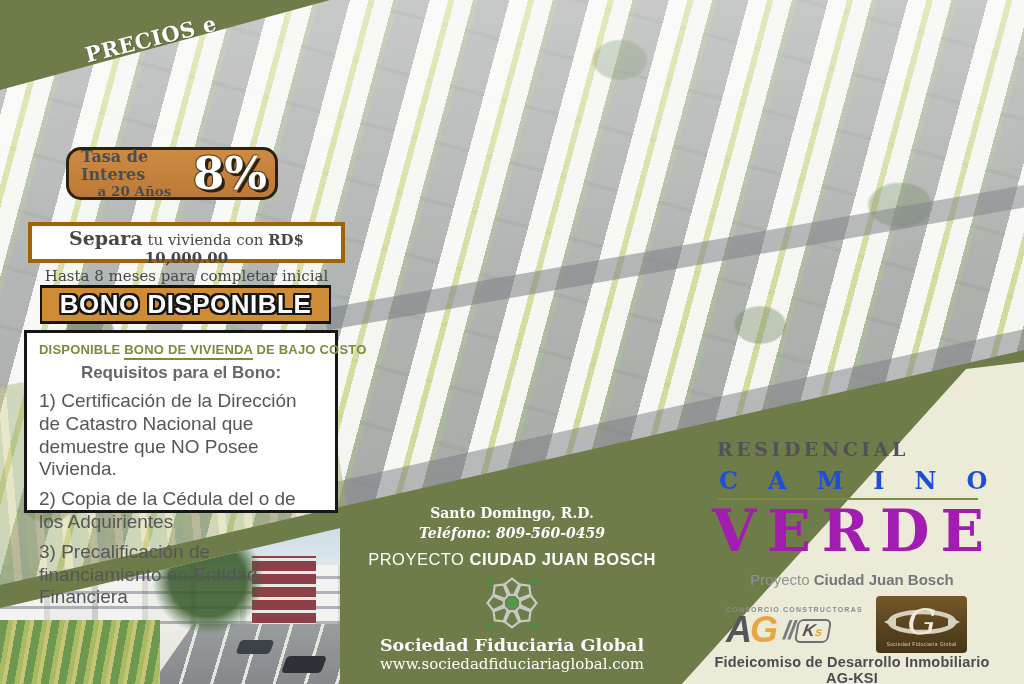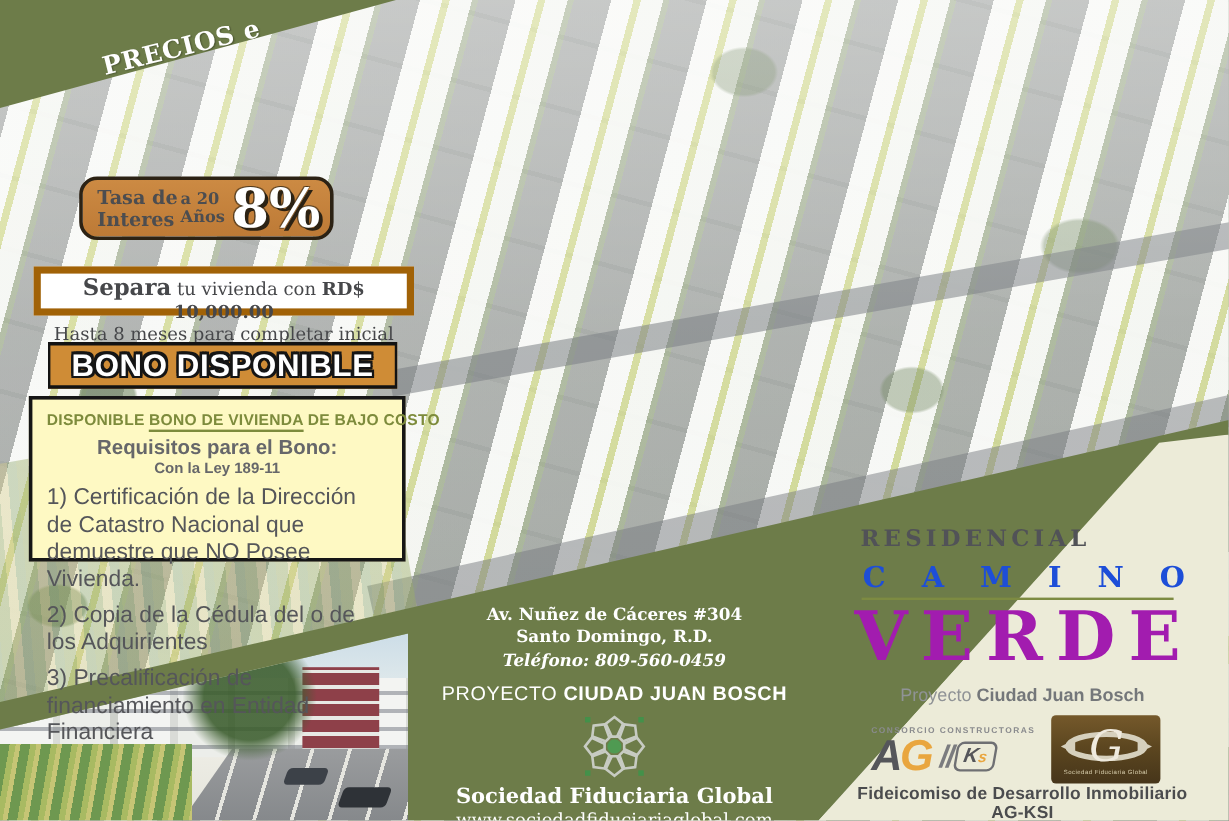--- a/index.html
+++ b/index.html
@@ -65,42 +65,42 @@
   .ribbon{position:absolute;left:0;top:0;width:340px;height:100px;z-index:3;
     clip-path:polygon(0 0,330px 0,0 90px);background:#6d7c49;}
   .ribbon-label{position:absolute;left:4px;top:26px;width:300px;text-align:center;
     transform:rotate(-14deg);color:#fff;font-weight:bold;font-size:21px;letter-spacing:.5px;
     text-shadow:1px 1px 1px rgba(0,0,0,.25);}
 
   
   .badge{position:absolute;left:66px;top:147px;width:212px;height:53px;z-index:4;
     background:linear-gradient(180deg,#cc8a43,#bd7a36);border:3px solid #2c2214;border-radius:15px;
     display:flex;align-items:center;padding:0 8px 0 12px;}
-  .badge-text{display:flex;flex-direction:row;align-items:center;line-height:1.1;}
+  .badge-text{display:flex;flex-direction:column;align-items:center;line-height:1.1;}
   .badge-title{font-weight:bold;font-size:16px;color:#4c4d50;}
   .badge-sub{font-weight:bold;font-size:13.5px;color:#4c4d50;}
   .badge-value{font-weight:bold;font-size:45px;line-height:1;color:#fff;margin-left:5px;
     text-shadow:3px 3px 0 #2c2214,-1px -1px 0 rgba(44,34,20,.55),1px -1px 0 rgba(44,34,20,.55),-1px 1px 0 rgba(44,34,20,.55);}
 
   .separa{position:absolute;left:28px;top:222px;width:317px;height:41px;z-index:4;
-    background:#fff;border:6px solid #a16207;text-align:center;color:#46474a;padding-top:1px;}
+    background:#fff;border:4px solid #a16207;text-align:center;color:#46474a;padding-top:1px;}
   .separa-l1{font-size:15px;}
   .separa-lead{font-weight:bold;font-size:19px;}
   .separa-amount{font-weight:bold;}
   .separa-l2{font-size:15px;margin-top:0;}
 
   .bono-banner{position:absolute;left:40px;top:285px;width:291px;height:39px;z-index:4;
     background:#cf8c36;border:2px solid #131313;border-top-width:3px;border-bottom-width:3px;
     display:flex;align-items:center;justify-content:center;}
   .bono-banner span{font-family:"Liberation Sans",sans-serif;font-weight:bold;font-size:26px;
     letter-spacing:.5px;color:#fff;
     text-shadow:-2px -2px 0 #151515,2px -2px 0 #151515,-2px 2px 0 #151515,2px 2px 0 #151515,0 -2px 0 #151515,0 2px 0 #151515,-2px 0 0 #151515,2px 0 0 #151515;}
 
-  .req-panel{position:absolute;left:24px;top:330px;width:314px;height:138px;z-index:4;
-    background:#fef9c3;border:3px solid #161616;padding:9px 12px 6px 12px;
+  .req-panel{position:absolute;left:24px;top:330px;width:314px;height:183px;z-index:4;
+    background:#ffffff;border:3px solid #161616;padding:9px 12px 6px 12px;
     font-family:"Liberation Sans",sans-serif;}
   .req-line{text-align:center;font-weight:bold;font-size:13px;color:#7d8b3c;letter-spacing:.2px;white-space:nowrap;}
   .req-und{border-bottom:2px solid #7d8b3c;padding-bottom:1px;}
   .req-title{text-align:center;font-weight:bold;font-size:17px;color:#66676a;margin-top:6px;}
   .req-law{text-align:center;font-weight:bold;font-size:12.5px;color:#66676a;margin-top:0;}
   .req-item{font-size:19px;line-height:1.2;color:#55565a;margin-top:7px;}
 
   
   .contact{position:absolute;left:340px;top:504px;width:344px;z-index:4;text-align:center;color:#fff;}
   .addr{font-weight:bold;font-size:14px;line-height:1.3;}
@@ -180,28 +180,26 @@
     <div class="separa-l2">Hasta 8 meses para completar inicial</div>
   </div>
 
   <div class="bono-banner">
     <span>BONO DISPONIBLE</span>
   </div>
 
   <div class="req-panel">
     <div class="req-line"><span>DISPONIBLE </span><span class="req-und">BONO DE VIVIENDA</span><span> DE BAJO COSTO</span></div>
     <div class="req-title">Requisitos para el Bono:</div>
-    <div class="req-law">Con la Ley 189-11</div>
     <div class="req-item">1) Certificación de la Dirección de Catastro Nacional que demuestre que NO Posee Vivienda.</div>
     <div class="req-item">2) Copia de la Cédula del o de los Adquirientes</div>
     <div class="req-item">3) Precalificación de financiamiento en Entidad Financiera</div>
   </div>
 
   <div class="contact">
-    <div class="addr">Av. Nuñez de Cáceres #304</div>
     <div class="addr">Santo Domingo, R.D.</div>
     <div class="addr phone">Teléfono: 809-560-0459</div>
     <div class="project"><span>PROYECTO </span><b>CIUDAD JUAN BOSCH</b></div>
     <svg class="pinwheel" viewBox="0 0 64 64">
       <g stroke="#c7cbc2" stroke-width="2.4" fill="none">
         <g id="p">
             <path d="M32 5 L41 12 L37 23 L27 23 L23 12 Z"></path>
           </g>
         <path d="M32 5 L41 12 L37 23 L27 23 L23 12 Z" transform="rotate(45 32 32)"></path>
         <path d="M32 5 L41 12 L37 23 L27 23 L23 12 Z" transform="rotate(90 32 32)"></path>

